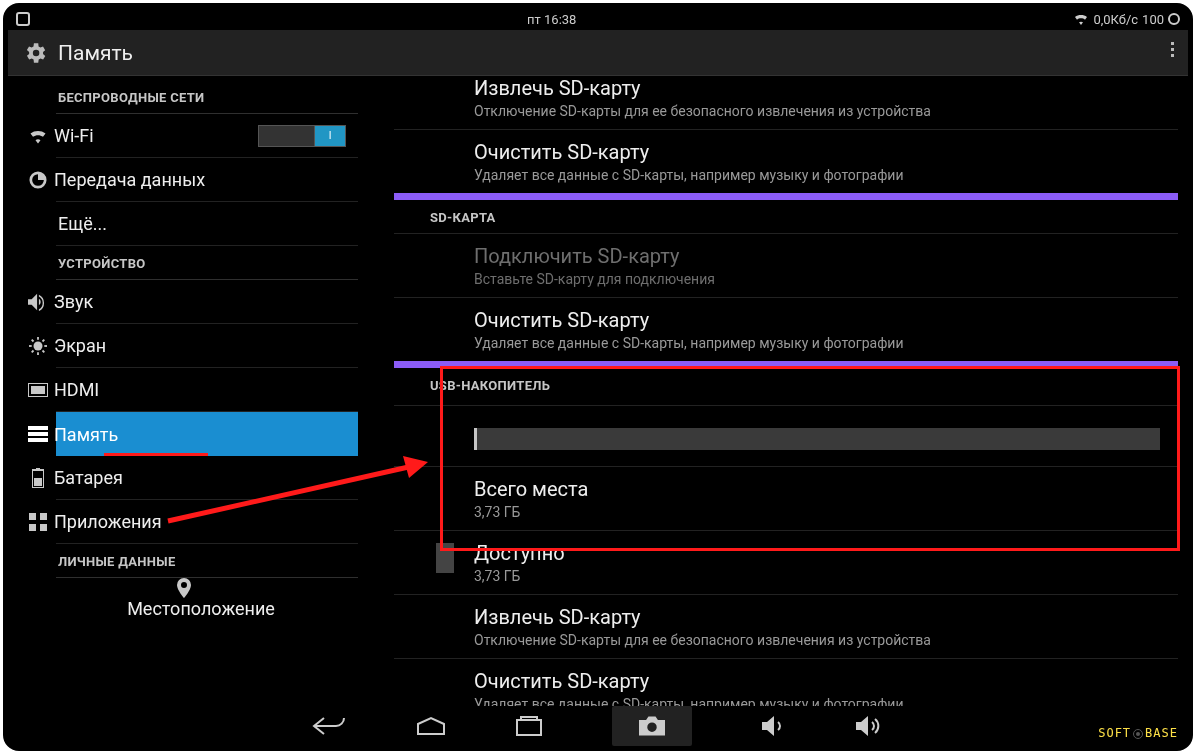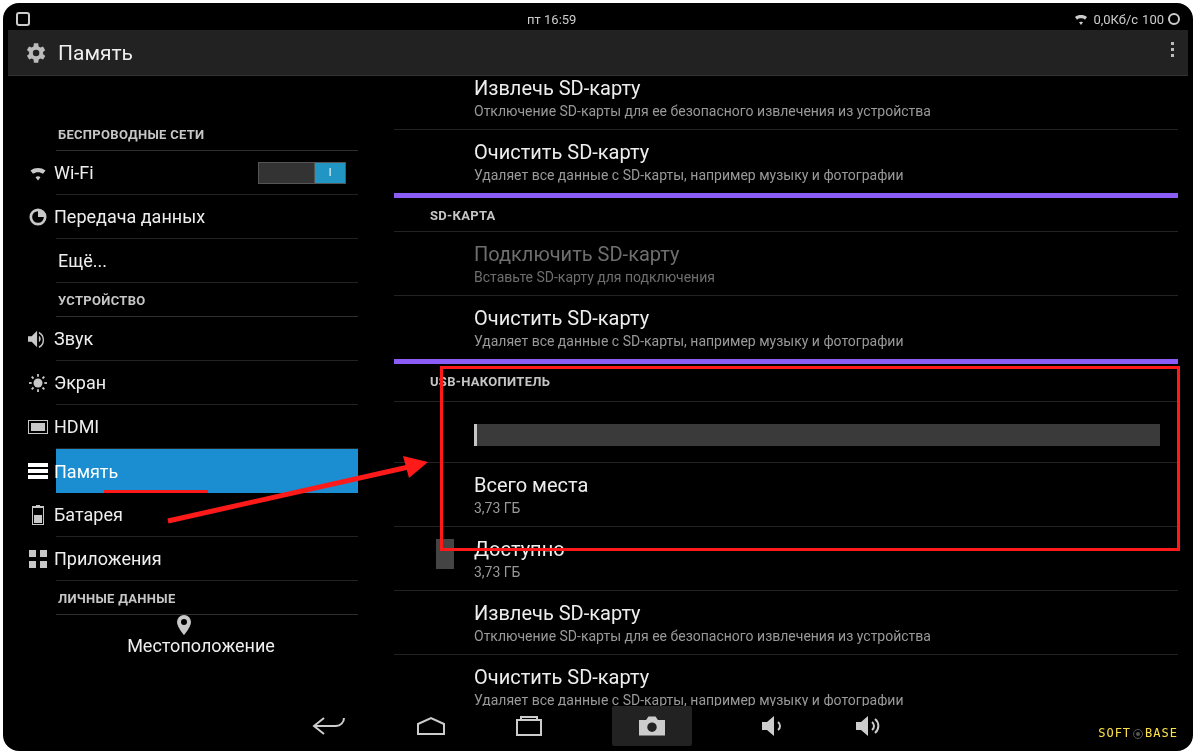--- a/index.html
+++ b/index.html
@@ -16,42 +16,42 @@
 
   
   .titlebar { height:46px; background:#222; display:flex; align-items:center; padding:0 14px; color:#eee; font-size:21px; border-bottom:1px solid #333; position:relative; }
   .titlebar .gear { width:26px; height:26px; margin-right:10px; display:flex; align-items:center; justify-content:center; }
   .titlebar .title { font-weight:400; }
   .overflow { position:absolute; right:10px; top:8px; display:flex; flex-direction:column; gap:3px; padding:4px; }
   .overflow span { width:3px; height:3px; background:#bbb; }
 
   
   .main { display:flex; height:calc(100% - 22px - 46px - 40px); background:#000; color:#ddd; }
-  .sidebar { width:360px; flex:0 0 360px; padding:4px 0 0 0; overflow:hidden;margin-top:37px; }
+  .sidebar { width:360px; flex:0 0 360px; padding:4px 0 0 0; overflow:hidden; }
   .content { flex:1; padding-right:10px; overflow:hidden; position:relative; }
 
   .section-header { color:#c6c6c6; font-size:13px; font-weight:700; padding:10px 14px 8px 50px; letter-spacing:.3px; }
   .sidebar .section-header { padding-left:50px;}
   .sidebar .section-line { border-bottom:1px solid #2f2f2f; margin-left:48px; margin-right:10px; }
 
   .side-item { display:flex; align-items:center; height:44px; padding:0 12px 0 50px; font-size:18px; color:#eee; position:relative; border-bottom:1px solid #222; margin-left:48px; margin-right:10px; padding-left:0; }
   .side-item:last-child{border-bottom:none;flex-direction:column;}
   .side-item .icon { width:32px; margin-left:-34px; display:flex; justify-content:center; color:#c8c8c8; }
   .side-item.active { background:#1a8ed1; color:#fff; margin-left:48px; margin-right:10px; border-bottom:none; }
   .side-item.active .icon { color:#fff; }
   .side-item .label { flex:1; }
 
   .switch { width:88px; height:22px; background:#333; position:relative; border:1px solid #555; }
   .switch .knob { position:absolute; top:-1px; width:32px; height:22px; background:#2196c4; color:#fff; font-size:10px; display:flex; align-items:center; justify-content:center; right:-1px; border:1px solid #555;}
   .switch.off .knob { background:#3a3a3a; color:#aaa; left:-1px; right:auto; }
 
   .underline-red { position:absolute; left:48px; bottom:0; width:104px; height:3px; background:#ff1a1a; }
 
   
-  .content .section-header { padding-left:36px; border-top:5px solid #8b5cf6; margin-left:26px; }
+  .content .section-header { padding-left:36px; border-top:7px solid #8b5cf6; margin-left:26px; }
   .c-item { padding:10px 18px 10px 80px; border-top:1px solid #222; margin-left:26px; position:relative; }
   .c-item .ttl { font-size:20px; color:#eee; }
   .c-item .sub { font-size:14px; color:#999; margin-top:3px; }
   .c-item.disabled .ttl{ color:#6e6e6e; }
   .c-item.disabled .sub{ color:#6e6e6e; }
   .c-item.cut .ttl { margin-top:-10px; }
   .swatch { position:absolute; left:42px; top:12px; width:18px; height:30px; background:#444; }
 
   .usage-bar { margin:8px 18px 0 80px; height:22px; background:#3a3a3a; position:relative; border-left:3px solid #c6c6c6; }
   .usage-wrap { padding:14px 0 16px 0; border-top:1px solid #222; margin-left:26px; margin-top:4px;}
@@ -69,21 +69,21 @@
   .watermark .circ::after{ content:''; position:absolute; left:2px; top:2px; width:4px; height:4px; border-radius:50%; background:#555;}
 </style>
 </head>
 <body>
 <div class="frame">
 
   <div class="statusbar">
     <div class="sb-left">
         <span class="sb-rot"></span>
       </div>
-    <div class="sb-center">пт 16:59</div>
+    <div class="sb-center">пт 16:38</div>
     <div class="sb-right">
       <svg width="16" height="12" viewBox="0 0 24 18">
           <path fill="#ccc" d="M12 18l-3-4c1.8-1.4 4.2-1.4 6 0l-3 4zm-6-8l-3-4c5-4 13-4 18 0l-3 4c-3.3-2.7-8.7-2.7-12 0z"></path>
         </svg>
       <span>0,0Кб/с</span>
       <span>100</span>
       <span class="sb-circle"></span>
     </div>
   </div>
 

